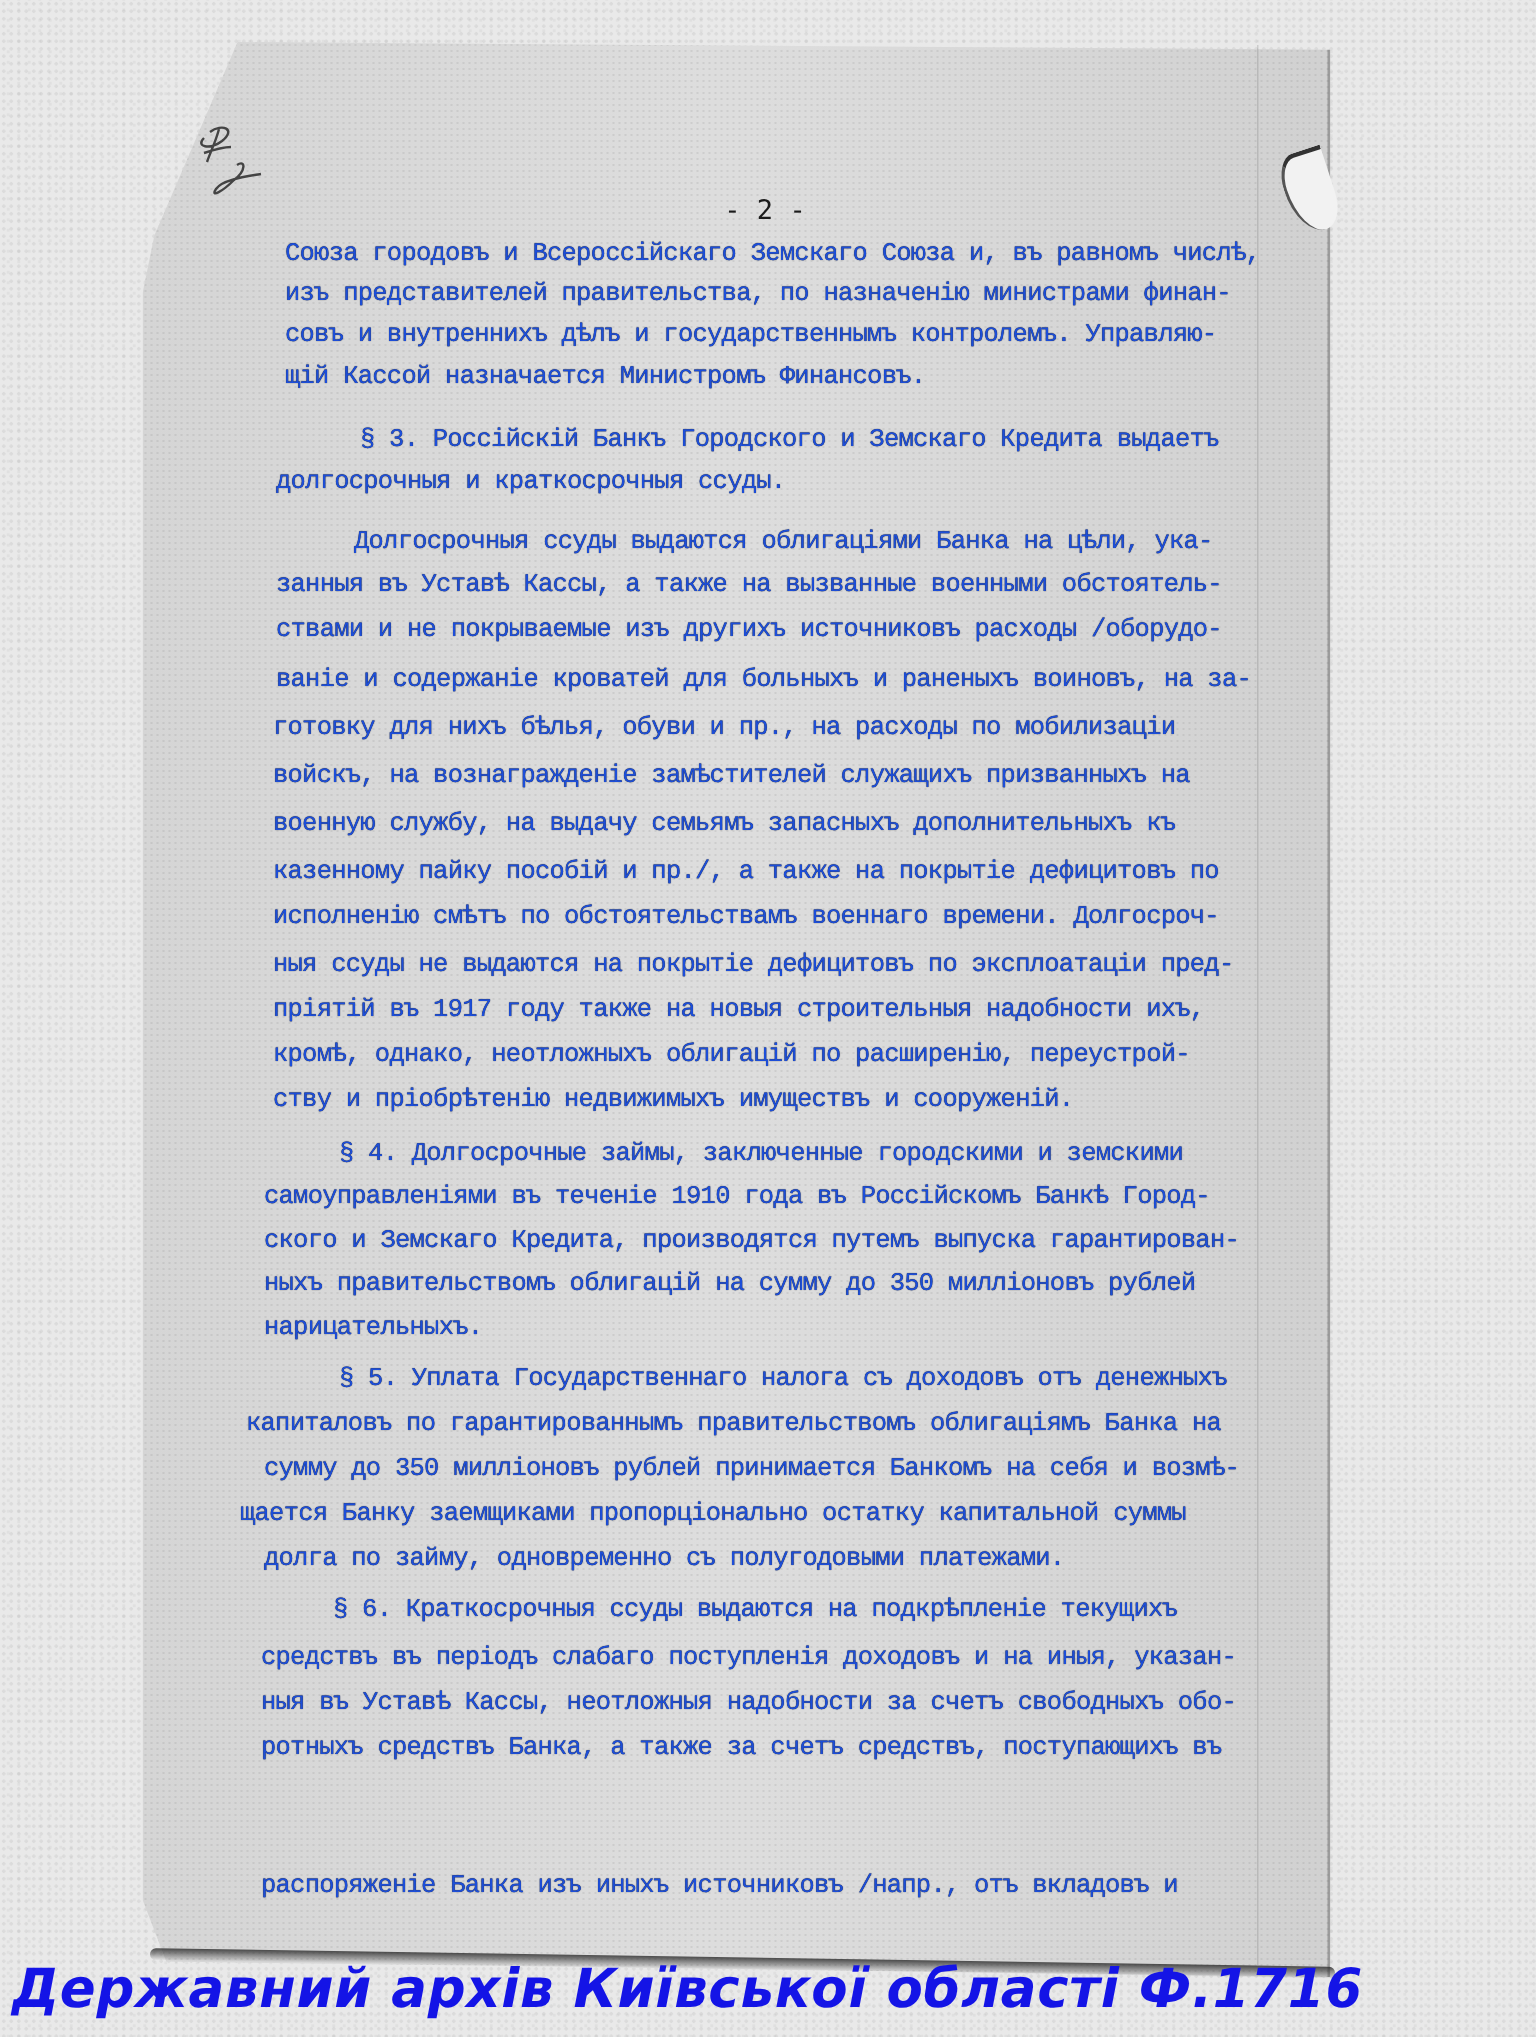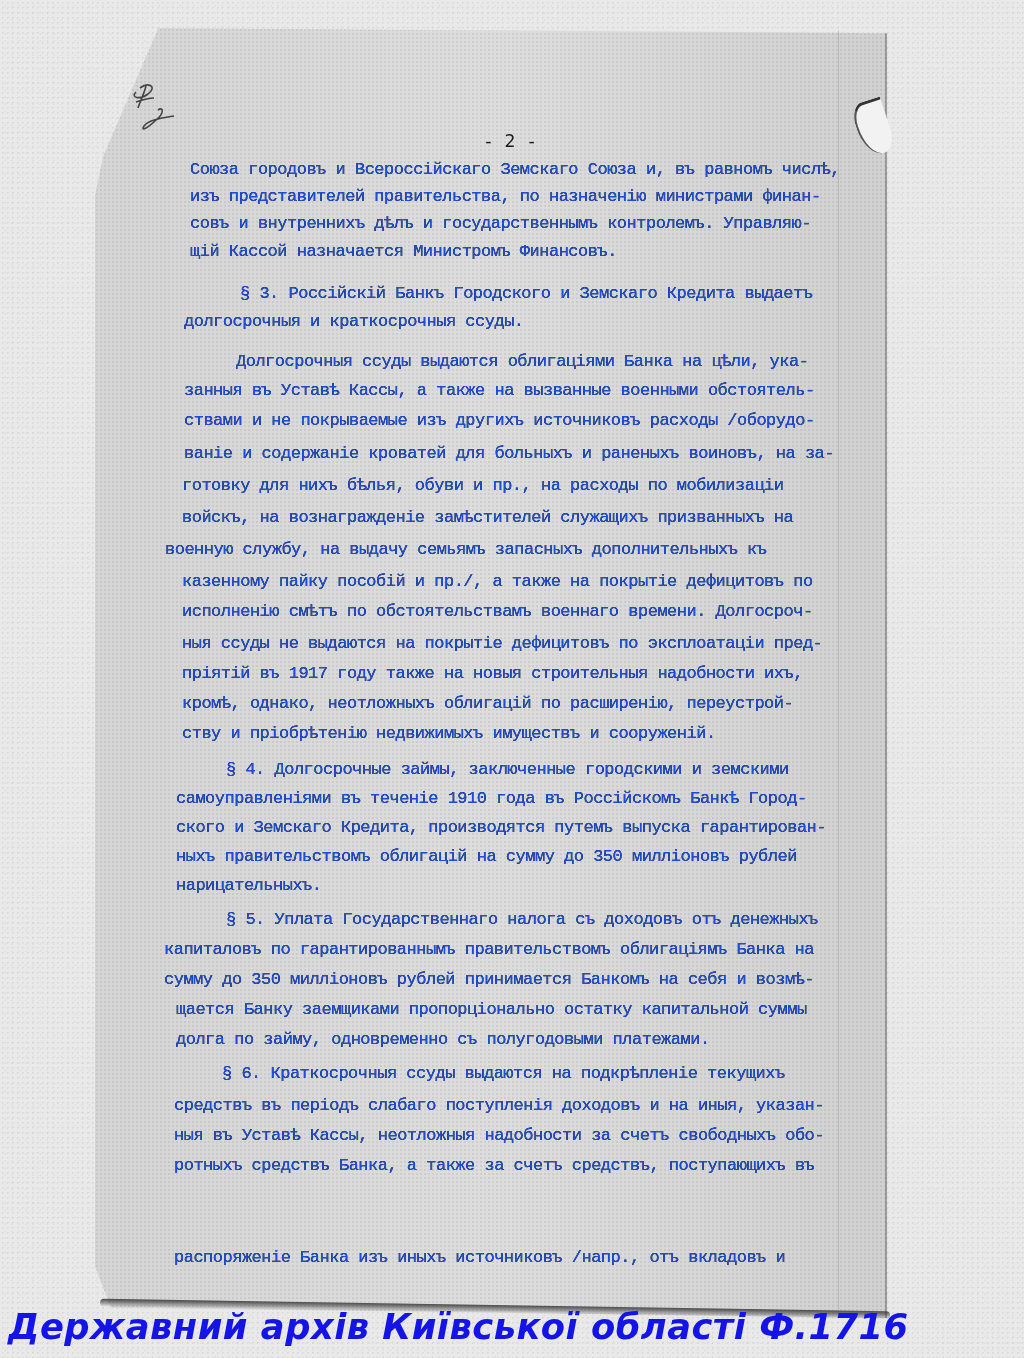--- a/index.html
+++ b/index.html
@@ -79,36 +79,36 @@
 <div class="line" style="left:190px;top:214px">совъ и внутреннихъ дѣлъ и государственнымъ контролемъ. Управляю-</div>
 <div class="line" style="left:190px;top:242px">щій Кассой назначается Министромъ Финансовъ.</div>
 <div class="line" style="left:240px;top:284px">§ 3. Россійскій Банкъ Городского и Земскаго Кредита выдаетъ</div>
 <div class="line" style="left:184px;top:312px">долгосрочныя и краткосрочныя ссуды.</div>
 <div class="line" style="left:236px;top:352px">Долгосрочныя ссуды выдаются облигаціями Банка на цѣли, ука-</div>
 <div class="line" style="left:184px;top:381px">занныя въ Уставѣ Кассы, а также на вызванные военными обстоятель-</div>
 <div class="line" style="left:184px;top:411px">ствами и не покрываемые изъ другихъ источниковъ расходы /оборудо-</div>
 <div class="line" style="left:184px;top:444px">ваніе и содержаніе кроватей для больныхъ и раненыхъ воиновъ, на за-</div>
 <div class="line" style="left:182px;top:476px">готовку для нихъ бѣлья, обуви и пр., на расходы по мобилизаціи</div>
 <div class="line" style="left:182px;top:508px">войскъ, на вознагражденіе замѣстителей служащихъ призванныхъ на</div>
-<div class="line" style="left:165px;top:540px">военную службу, на выдачу семьямъ запасныхъ  дополнительныхъ къ</div>
+<div class="line" style="left:182px;top:540px">военную службу, на выдачу семьямъ запасныхъ  дополнительныхъ къ</div>
 <div class="line" style="left:182px;top:572px">казенному пайку пособій и пр./, а также на покрытіе дефицитовъ по</div>
 <div class="line" style="left:182px;top:602px">исполненію смѣтъ по обстоятельствамъ военнаго времени. Долгосроч-</div>
 <div class="line" style="left:182px;top:634px">ныя ссуды не выдаются на покрытіе дефицитовъ по эксплоатаціи пред-</div>
 <div class="line" style="left:182px;top:664px">пріятій въ 1917 году также на новыя строительныя надобности ихъ,</div>
 <div class="line" style="left:182px;top:694px">кромѣ, однако, неотложныхъ облигацій по расширенію, переустрой-</div>
 <div class="line" style="left:182px;top:724px">ству и пріобрѣтенію недвижимыхъ имуществъ и сооруженій.</div>
 <div class="line" style="left:226px;top:760px">§ 4. Долгосрочные займы, заключенные городскими и земскими</div>
 <div class="line" style="left:176px;top:789px">самоуправленіями въ теченіе 1910 года въ Россійскомъ Банкѣ Город-</div>
 <div class="line" style="left:176px;top:818px">ского и Земскаго Кредита, производятся путемъ выпуска гарантирован-</div>
 <div class="line" style="left:176px;top:847px">ныхъ правительствомъ облигацій на сумму до 350 милліоновъ рублей</div>
 <div class="line" style="left:176px;top:876px">нарицательныхъ.</div>
 <div class="line" style="left:226px;top:910px">§ 5. Уплата Государственнаго налога съ доходовъ отъ денежныхъ</div>
 <div class="line" style="left:164px;top:940px">капиталовъ по гарантированнымъ правительствомъ облигаціямъ Банка на</div>
-<div class="line" style="left:164px;top:970px">сумму до 350 милліоновъ рублей принимается Банкомъ на себя и возмѣ-</div>
-<div class="line" style="left:176px;top:1000px">щается Банку заемщиками пропорціонально остатку капитальной суммы</div>
+<div class="line" style="left:176px;top:970px">сумму до 350 милліоновъ рублей принимается Банкомъ на себя и возмѣ-</div>
+<div class="line" style="left:160px;top:1000px">щается Банку заемщиками пропорціонально остатку капитальной суммы</div>
 <div class="line" style="left:176px;top:1030px">долга по займу, одновременно съ полугодовыми платежами.</div>
 <div class="line" style="left:222px;top:1064px">§ 6. Краткосрочныя ссуды выдаются на подкрѣпленіе текущихъ</div>
 <div class="line" style="left:174px;top:1096px">средствъ въ періодъ слабаго поступленія доходовъ и на иныя, указан-</div>
 <div class="line" style="left:174px;top:1126px">ныя въ Уставѣ Кассы, неотложныя надобности за счетъ свободныхъ обо-</div>
 <div class="line" style="left:174px;top:1156px">ротныхъ средствъ Банка, а также за счетъ средствъ, поступающихъ въ</div>
 <div class="line" style="left:174px;top:1248px">распоряженіе Банка изъ иныхъ источниковъ /напр., отъ вкладовъ и</div>
 
 <div class="footer-banner">Державний архів Київської області Ф.1716</div>
 
 </body></html>

